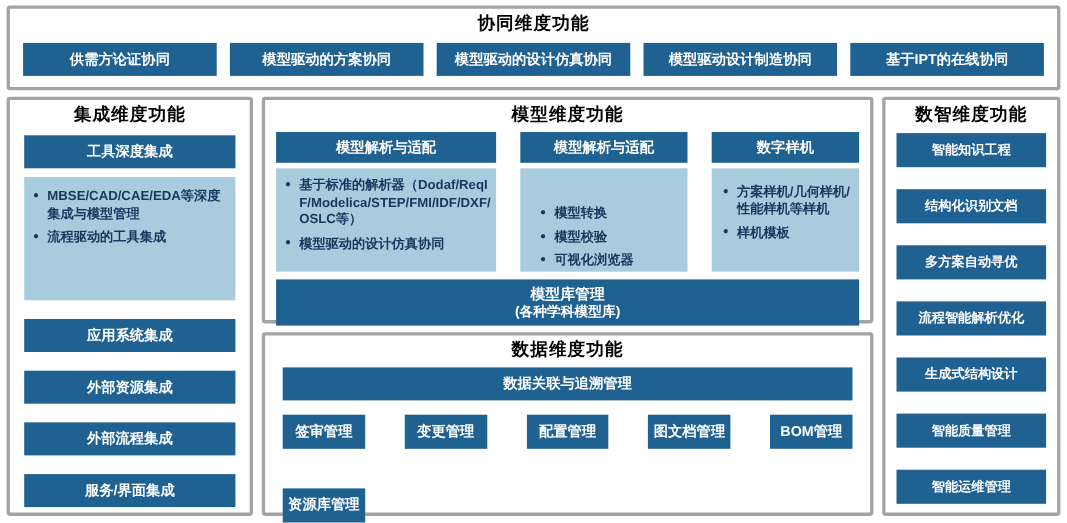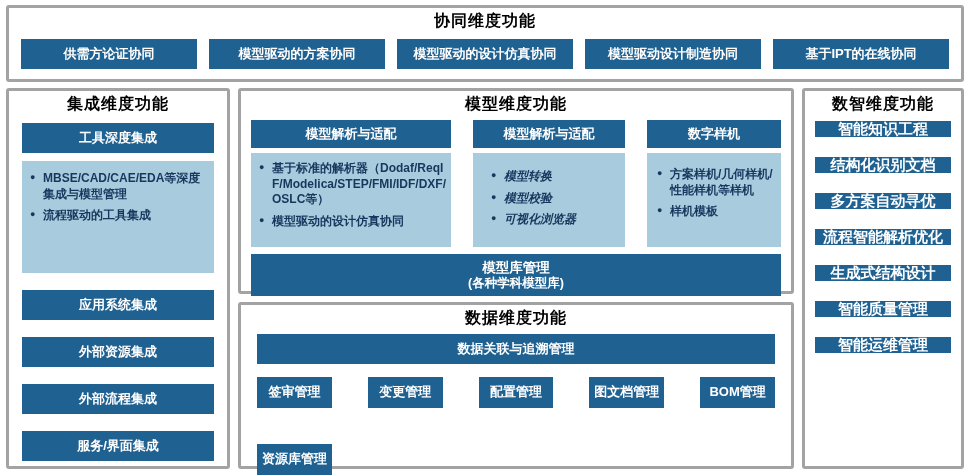--- a/index.html
+++ b/index.html
@@ -72,21 +72,21 @@
   .model { left:238px; top:88px; width:556px; height:206px; }
   .model-cols {
     display:grid;
     grid-template-columns:200px 152px 1fr;
     gap:22px;
     margin:3px 10px 0;
   }
   .model-cols .btn { height:28px; font-size:13px; }
   .model-cols .lightbox { height:94px; padding:8px 4px 2px 8px; margin-top:5px; }
   .mcol { display:flex; flex-direction:column; }
-  .mcol2 .lightbox { padding-top:16px; padding-left:18px;font-style:italic; }
+  .mcol2 .lightbox { padding-top:33px; padding-left:18px; }
   .mcol3 .lightbox { padding-top:14px; padding-left:10px; }
   .library {
     margin:7px 10px 0;
     height:42px;
     flex-direction:column;
   }
   .library .l1 { font-size:13.5px; }
   .library .l2 { font-size:12.5px; }
 
   
@@ -98,21 +98,21 @@
     column-gap:62px;
     row-gap:15px;
     margin:13px 16px 0;
     gap:36px;
   }
   .data-grid .btn { height:31px; }
 
   
   .right { left:802px; top:88px; width:162px; height:381px; }
   .right-stack { display:flex; flex-direction:column; gap:20px; margin:4px 10px 0; }
-  .right-stack .btn { height:16px; font-size:15px; }
+  .right-stack .btn { height:31px; font-size:12px; }
 </style>
 </head>
 <body>
 
 <div class="panel collab">
   <div class="ptitle">协同维度功能</div>
   <div class="collab-row">
     <div class="btn">供需方论证协同</div>
     <div class="btn">模型驱动的方案协同</div>
     <div class="btn">模型驱动的设计仿真协同</div>

